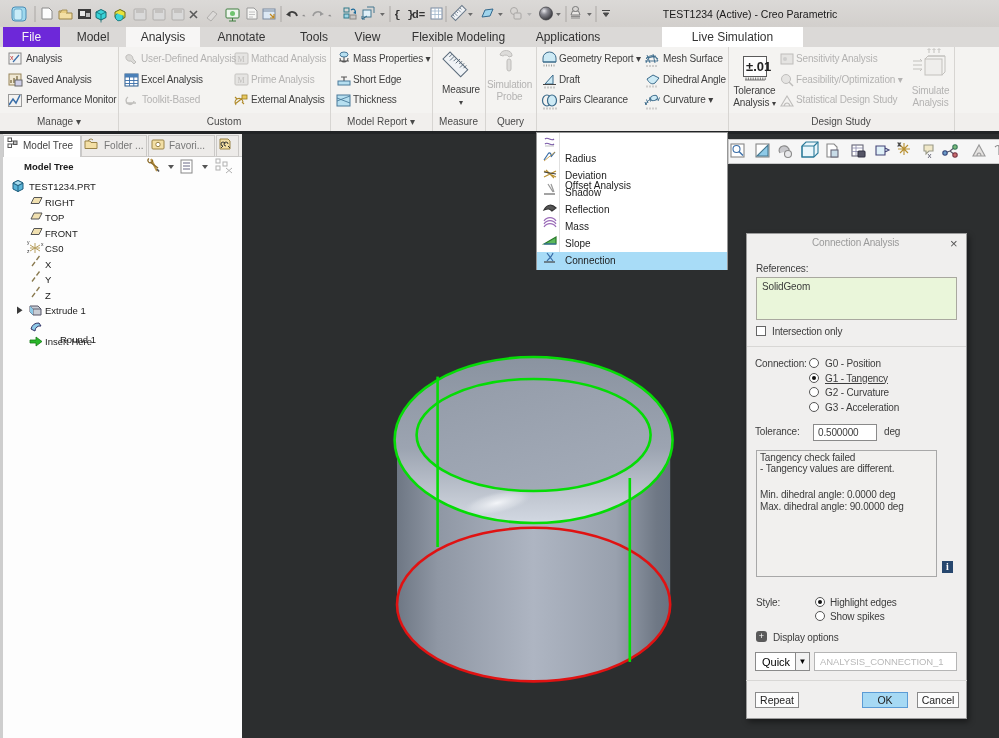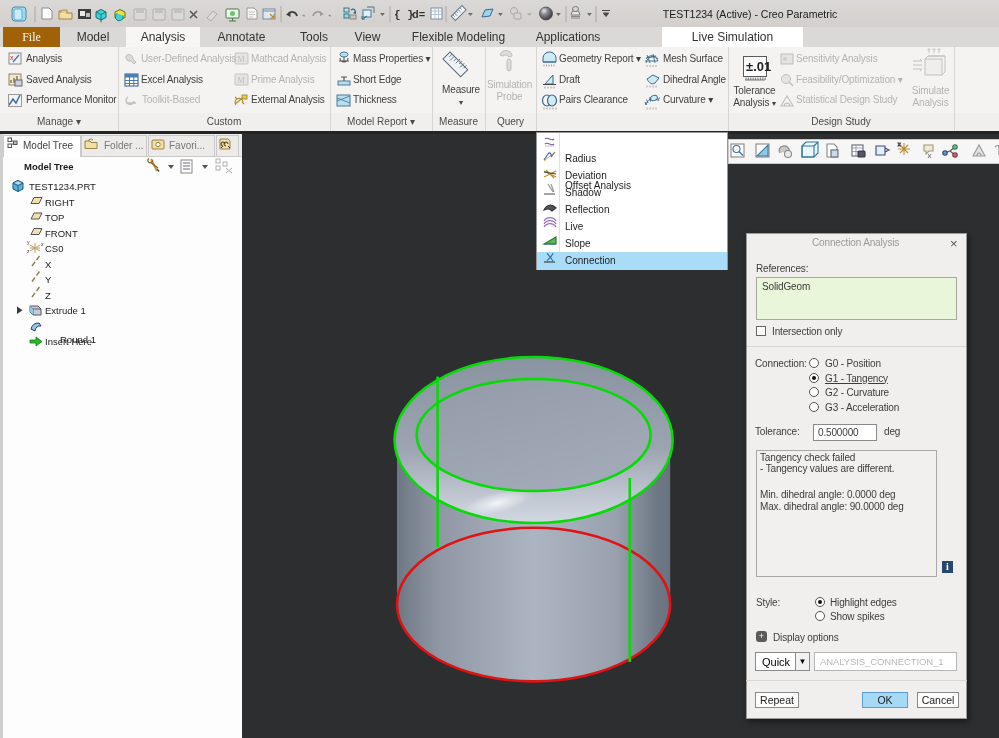--- a/index.html
+++ b/index.html
@@ -232,21 +232,21 @@
     </g>
 
     <g opacity="0.55">
       <rect x="925" y="12" width="17" height="16" fill="#eceae8" stroke="#9a9894"></rect>
         <path d="M925,12 l3,-3 h17 v16 l-3,3 m3,-19 l-17,0" fill="none" stroke="#9a9894"></path>
       <path d="M929,6 v-4 m-1.5,1 l1.5,-1.5 1.5,1.5 M934,6 v-4 m-1.5,1 l1.5,-1.5 1.5,1.5 M939,6 v-4 m-1.5,1 l1.5,-1.5 1.5,1.5" stroke="#9a9894" fill="none"></path>
       <path d="M913,14 h9 m-9,4 h9 m-9,4 h9 m-2,-10 l2,2 m-2,10 l2,-2" stroke="#9a9894" fill="none"></path>
     </g>
   </svg>
 
-  <div class="tab" style="left:3px;top:27px;width:57px;background:#a16207;color:#f5f5f5;font-family:Liberation Serif, serif;">File</div>
+  <div class="tab" style="left:3px;top:27px;width:57px;background:#6d28d9;color:#f5f5f5;">File</div>
   <div class="tab" style="left:60px;width:66px;top:27px;">Model</div>
   <div class="tab" style="left:126px;top:27px;width:74px;background:#f7f6f5;">Analysis</div>
   <div class="tab" style="left:200px;top:27px;width:83px;">Annotate</div>
   <div class="tab" style="left:283px;top:27px;width:62px;">Tools</div>
   <div class="tab" style="left:345px;top:27px;width:45px;">View</div>
   <div class="tab" style="left:405px;top:27px;width:107px;">Flexible Modeling</div>
   <div class="tab" style="left:512px;top:27px;width:112px;">Applications</div>
   <div class="tab" style="left:662px;top:27px;width:141px;background:#ffffff;">Live Simulation</div>
 
   <div class="gsep" style="left:118px;top:47px;"></div>
@@ -471,21 +471,21 @@
   <div class="mitem" style="top:167px;">
       <span>Deviation</span>
     </div>
   <div class="mitem" style="top:184px;">
       <span>Shadow</span>
     </div>
   <div class="mitem" style="top:201px;">
       <span>Reflection</span>
     </div>
   <div class="mitem" style="top:218px;">
-      <span>Live</span>
+      <span>Mass</span>
     </div>
   <div class="mitem" style="top:235px;">
       <span>Slope</span>
     </div>
   <div class="mitem" style="top:252px;background:#a8dcf7;height:18px;">
       <span>Connection</span>
     </div>
   <svg class="abs" style="left:537px;top:132px;" width="191" height="138" viewBox="0 0 191 138">
     <g stroke-width="1.2" fill="none" transform="translate(3,0)">
       <path d="M5,7 c3,-3 6,3 9,0 m-9,5 c3,-3 6,3 9,0" stroke="#7a5aa8"></path>

